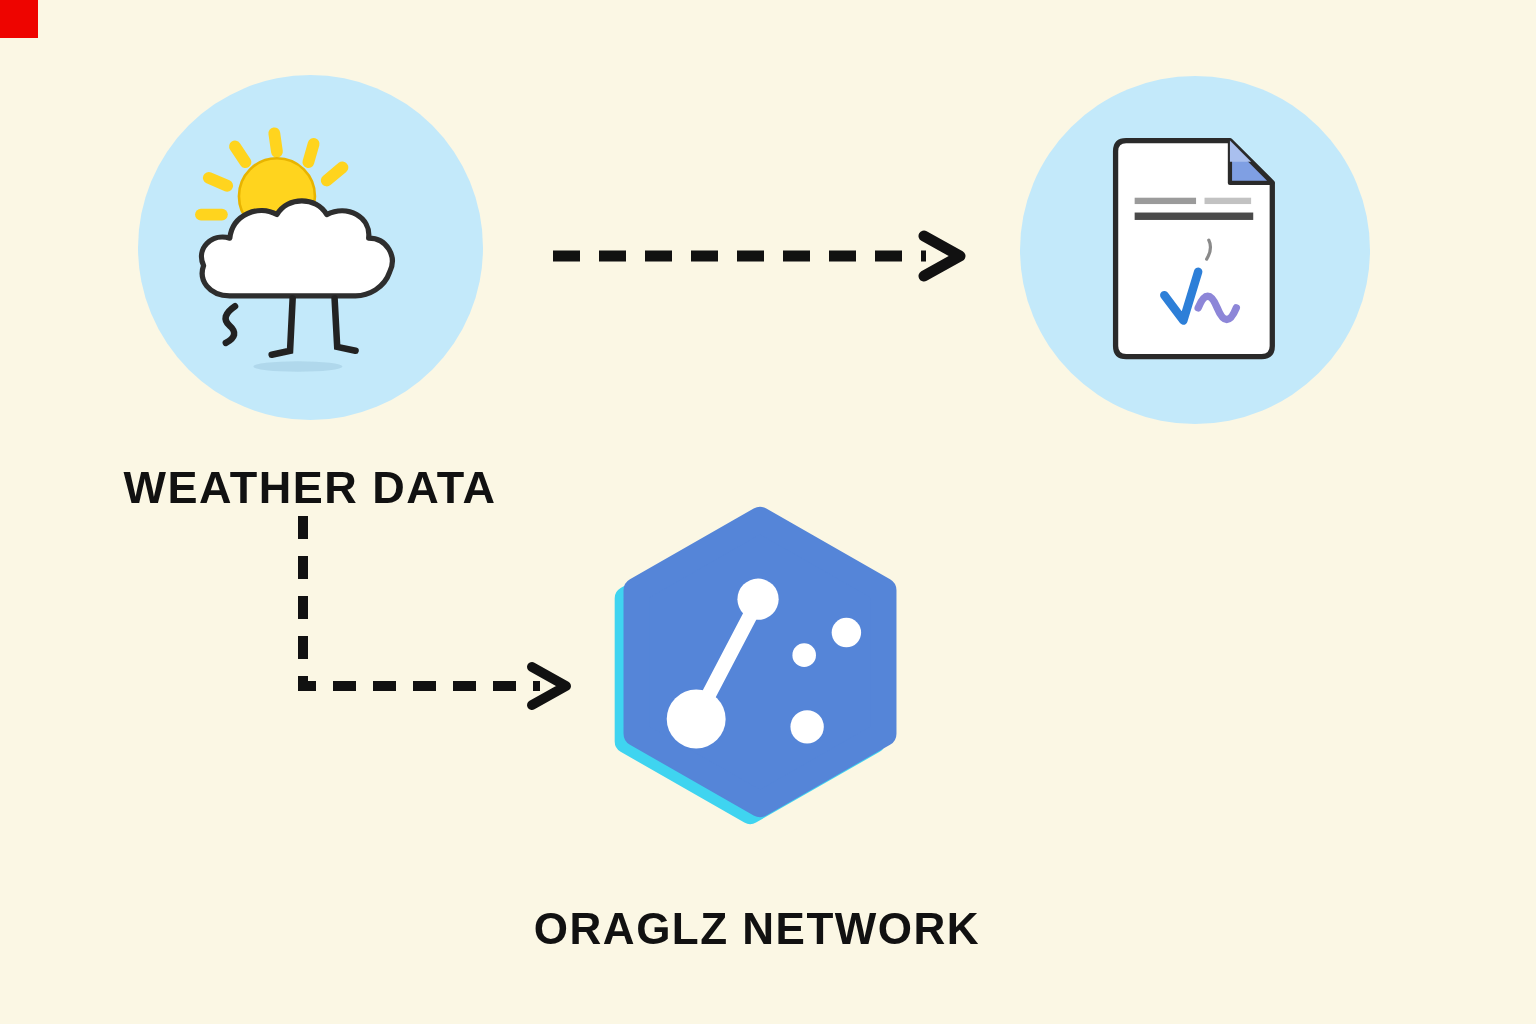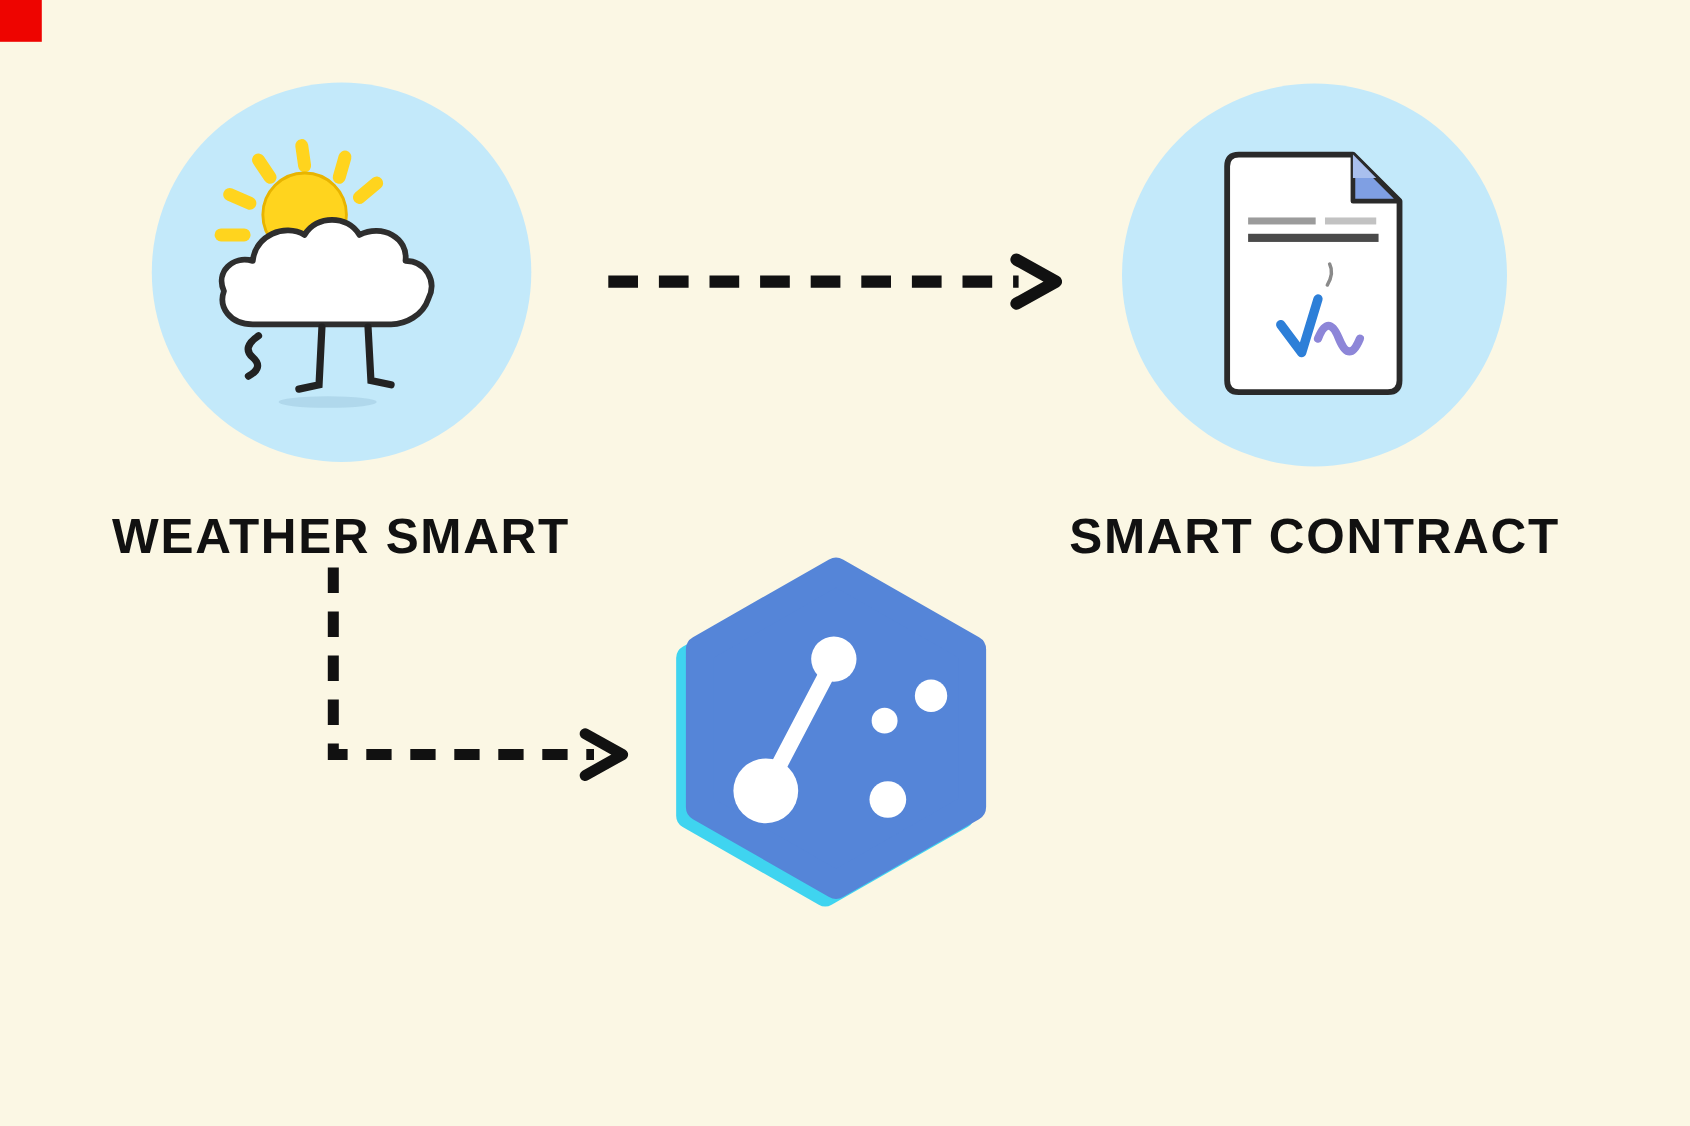--- a/index.html
+++ b/index.html
@@ -113,16 +113,16 @@
     <g>
       <path d="M553 256 L926 256" stroke="var(--arrow)" stroke-width="11" stroke-dasharray="27 19" fill="none"></path>
       <path d="M924 236 L960 256 L924 276" stroke="var(--arrow)" stroke-width="11" fill="none" stroke-linecap="round" stroke-linejoin="round"></path>
     </g>
     <g>
       <path d="M303 516 L303 686 L540 686" stroke="var(--arrow)" stroke-width="10" stroke-dasharray="23 17" fill="none"></path>
       <path d="M532 667 L566 686 L532 705" stroke="var(--arrow)" stroke-width="10" fill="none" stroke-linecap="round" stroke-linejoin="round"></path>
     </g>
   </svg>
 
-  <div class="label label-weather">WEATHER SMART</div>
-  <div class="label label-contract">SMART CONTRACT</div>
+  <div class="label label-weather">WEATHER DATA</div>
+  <div class="label label-oracle-2">ORAGLZ NETWORK</div>
 
 </div>
 
 </body></html>

